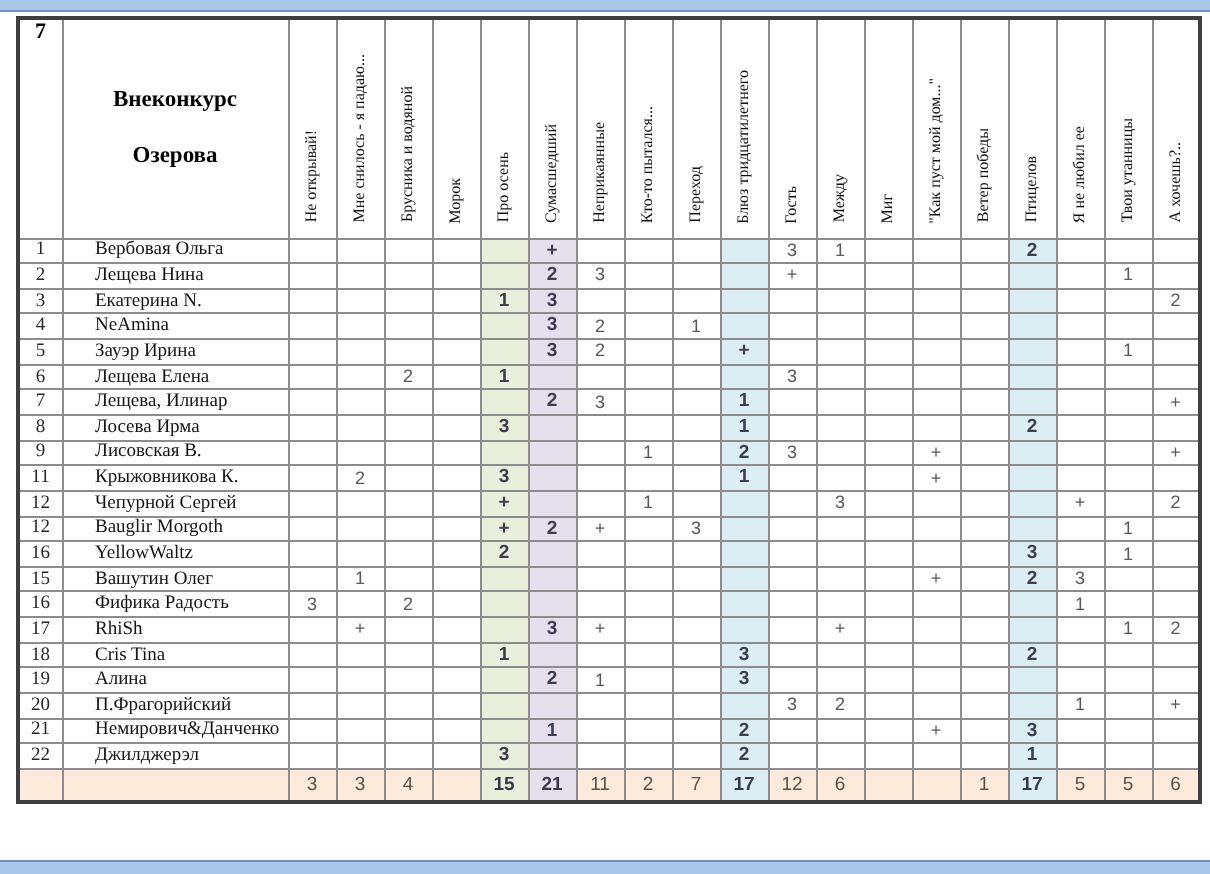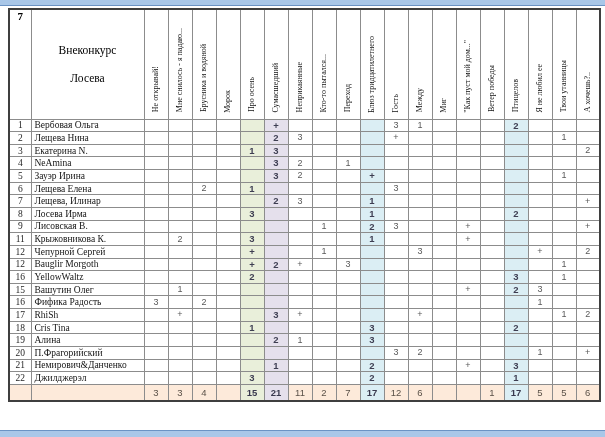--- a/index.html
+++ b/index.html
@@ -9,29 +9,29 @@
   .strip { position:absolute; left:0; width:605px; background:#a9c7e8; }
   .strip.top { top:0; height:6px; border-bottom:1px solid #6b93c4; }
   .strip.bottom { bottom:0; height:7px; border-top:1px solid #6b93c4; }
   table.votes { position:absolute; left:8px; top:8px; width:591px;
                 border-collapse:collapse; table-layout:fixed;
                 border:2px solid #3f3f3f; background:#fff; }
   td, th { border:1px solid #8c8c8c; padding:0; overflow:hidden; }
   th.corner { height:110px; vertical-align:top; text-align:center;
               font-weight:bold; font-size:11px; color:#000; }
   th.titlecell { vertical-align:middle; text-align:center; }
-  .titleline { font-weight:normal; font-size:11.5px; color:#000; line-height:1.1; }
+  .titleline { font-weight:bold; font-size:11.5px; color:#000; line-height:1.1; }
   .titleline + .titleline { margin-top:15px; }
   th.colhead { vertical-align:bottom; text-align:center; font-weight:normal; }
   .vtext { writing-mode:vertical-rl; transform:rotate(180deg); display:inline-block;
            font-size:8px; line-height:1.2; white-space:nowrap; max-height:104px;
            color:#111; padding:2px 0; }
   .datarow td { height:12.65px; }
   td.rownum { text-align:center; font-size:9.5px; color:#262626; }
-  td.name { font-size:9.5px; color:#141414; padding-left:3px; white-space:nowrap; }
+  td.name { font-size:9.5px; color:#141414; padding-left:16px; white-space:nowrap; }
   td.val { text-align:center; font-family:"Liberation Sans", sans-serif;
            font-size:9px; color:#595959; line-height:1; }
   td.val.bold { font-weight:bold; color:#3e3e52; font-size:9.5px; }
   tr.totalsrow td { height:17px; }
   td.total { font-size:9.5px; color:#5a5148; vertical-align:middle; }
   td.total.bold { color:#39394e; }
 </style>
 </head>
 <body>
 
@@ -59,21 +59,21 @@
         <col style="width: 24px;">
         <col style="width: 24px;">
         <col style="width: 24px;">
         <col style="width: 24px;">
       </colgroup>
     <tbody>
         <tr class="headerrow">
           <th class="corner">7</th>
           <th class="titlecell">
             <div class="titleline">Внеконкурс</div>
-            <div class="titleline">Лосева</div>
+            <div class="titleline">Озерова</div>
           </th>
           <th class="colhead"><span class="vtext">Не открывай!</span></th>
           <th class="colhead"><span class="vtext">Мне снилось - я падаю...</span></th>
           <th class="colhead"><span class="vtext">Брусника и водяной</span></th>
           <th class="colhead"><span class="vtext">Морок</span></th>
           <th class="colhead"><span class="vtext">Про осень</span></th>
           <th class="colhead"><span class="vtext">Сумасшедший</span></th>
           <th class="colhead"><span class="vtext">Неприкаянные</span></th>
           <th class="colhead"><span class="vtext">Кто-то пытался...</span></th>
           <th class="colhead"><span class="vtext">Переход</span></th>

